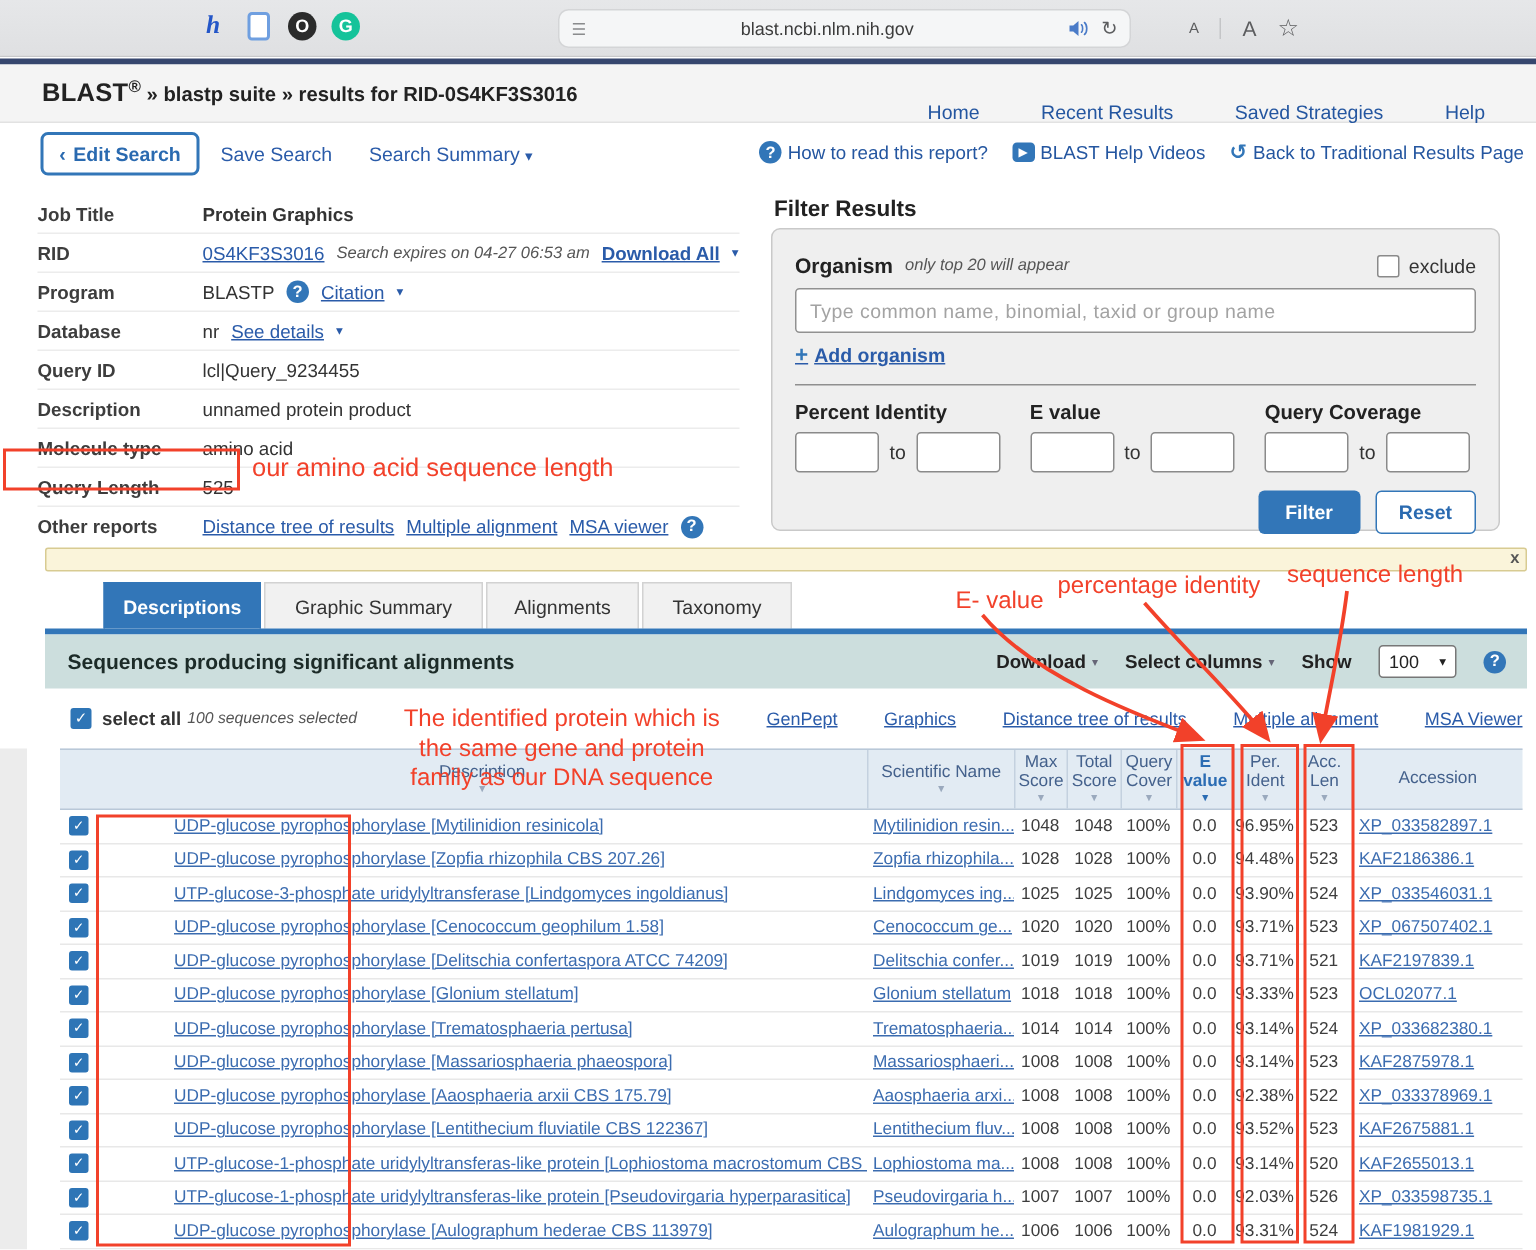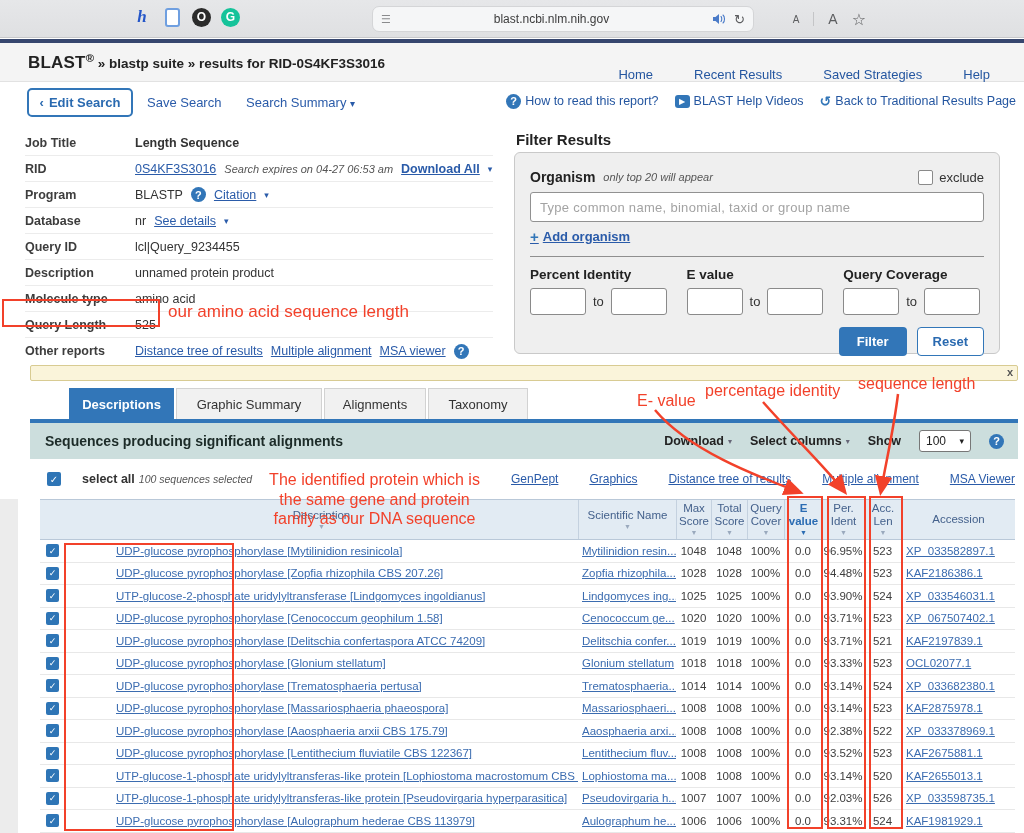--- a/index.html
+++ b/index.html
@@ -91,21 +91,21 @@
   .rbar-title { margin-left:15px; font-weight:bold; font-size:14px; color:#1c2b28; }
   .rbar-right { position:absolute; right:14px; display:flex; align-items:center; gap:18px; font-size:12.5px; color:#222; }
   .rbar-item { font-weight:bold; cursor:pointer; display:flex; align-items:center; gap:4px; }
   .rbar-item .crt { color:#667; font-size:8px; }
   .show-select { width:52px; height:22px; background:#fff; border:1px solid #777; border-radius:3px; display:flex; align-items:center; justify-content:space-between; padding:0 6px; font-size:12px; cursor:pointer; }
   .show-select .crt { color:#222; }
 
   
   .selrow { position:absolute; left:30px; top:459px; width:988px; height:40px; display:flex; align-items:center; }
   .cb-checked { width:14px; height:14px; background:#2e75b6; border-radius:2px; color:#fff; font-size:10px; display:flex; align-items:center; justify-content:center; cursor:pointer; flex:none; }
-  .selall { margin-left:21px; font-weight:bold; font-size:12.5px; }
+  .selall { margin-left:7px; font-weight:bold; font-size:12.5px; }
   .selnote { margin-left:4px; font-style:italic; font-size:10.5px; color:#555; }
   .selrow-links { position:absolute; right:3px; display:flex; gap:31px; font-size:12px; }
   .selrow .cb-checked { margin-left:17px; }
 
   
   .tbl { position:absolute; left:40px; top:499px; width:975px; }
   .grid { display:grid; grid-template-columns:25px 513px 98px 35px 36px 37px 38px 42px 37px 114px; }
   .thead { background:#e2ebf3; border-top:1px solid #b9c8d8; border-bottom:1px solid #b9c8d8; height:41px; }
   .th { display:flex; flex-direction:column; align-items:center; justify-content:center; font-size:11.5px; color:#44618c; line-height:1.12; text-align:center; border-left:1px solid #c4d1df; cursor:pointer; }
   .th.nb { border-left:none; cursor:default; }
@@ -203,21 +203,21 @@
     <a>
         <span class="uicon">↺</span>
         <span>Back to Traditional Results Page</span>
       </a>
   </div>
 </div>
 
 <div class="info">
   <div class="irow">
       <span class="ilabel">Job Title</span>
-      <span class="ival" style="font-weight:bold">Length Sequence</span>
+      <span class="ival" style="font-weight:bold">Protein Graphics</span>
     </div>
   <div class="irow">
       <span class="ilabel">RID</span>
     <span class="ival">
         <a>0S4KF3S3016</a>
     <span class="expires">Search expires on 04-27 06:53 am</span>
     <a class="dl-link">Download All</a>
         <span class="crt">▾</span>
       </span>
     </div>
@@ -446,21 +446,21 @@
           <a>KAF2186386.1</a>
         </span>
     </div>
       <div class="grid trow">
       <span class="cell c-check">
           <span class="cb-checked">
             <span>✓</span>
           </span>
         </span>
       <span class="cell c-desc">
-          <a>UTP-glucose-2-phosphate uridylyltransferase [Lindgomyces ingoldianus]</a>
+          <a>UTP-glucose-3-phosphate uridylyltransferase [Lindgomyces ingoldianus]</a>
         </span>
       <span class="cell c-sci">
           <a>Lindgomyces ing...</a>
         </span>
       <span class="cell c-num">1025</span>
       <span class="cell c-num">1025</span>
       <span class="cell c-num">100%</span>
       <span class="cell c-num">0.0</span>
       <span class="cell c-num">93.90%</span>
       <span class="cell c-num">524</span>

